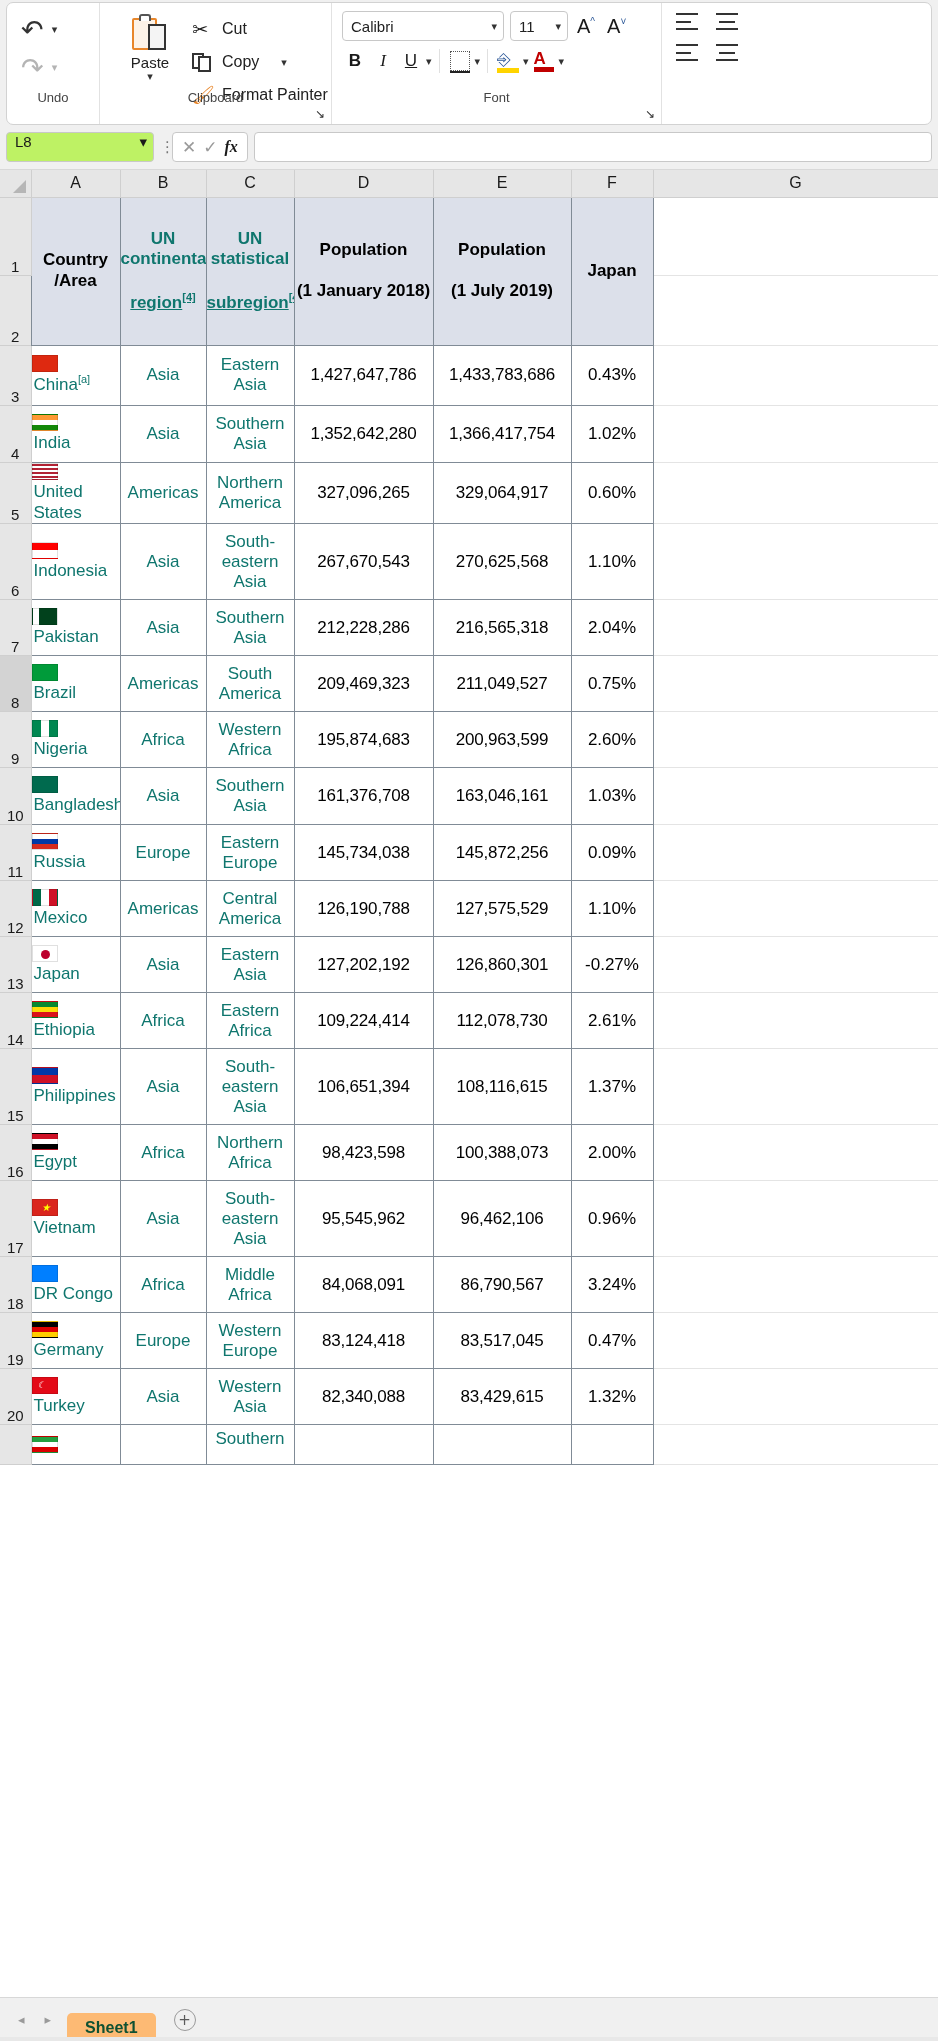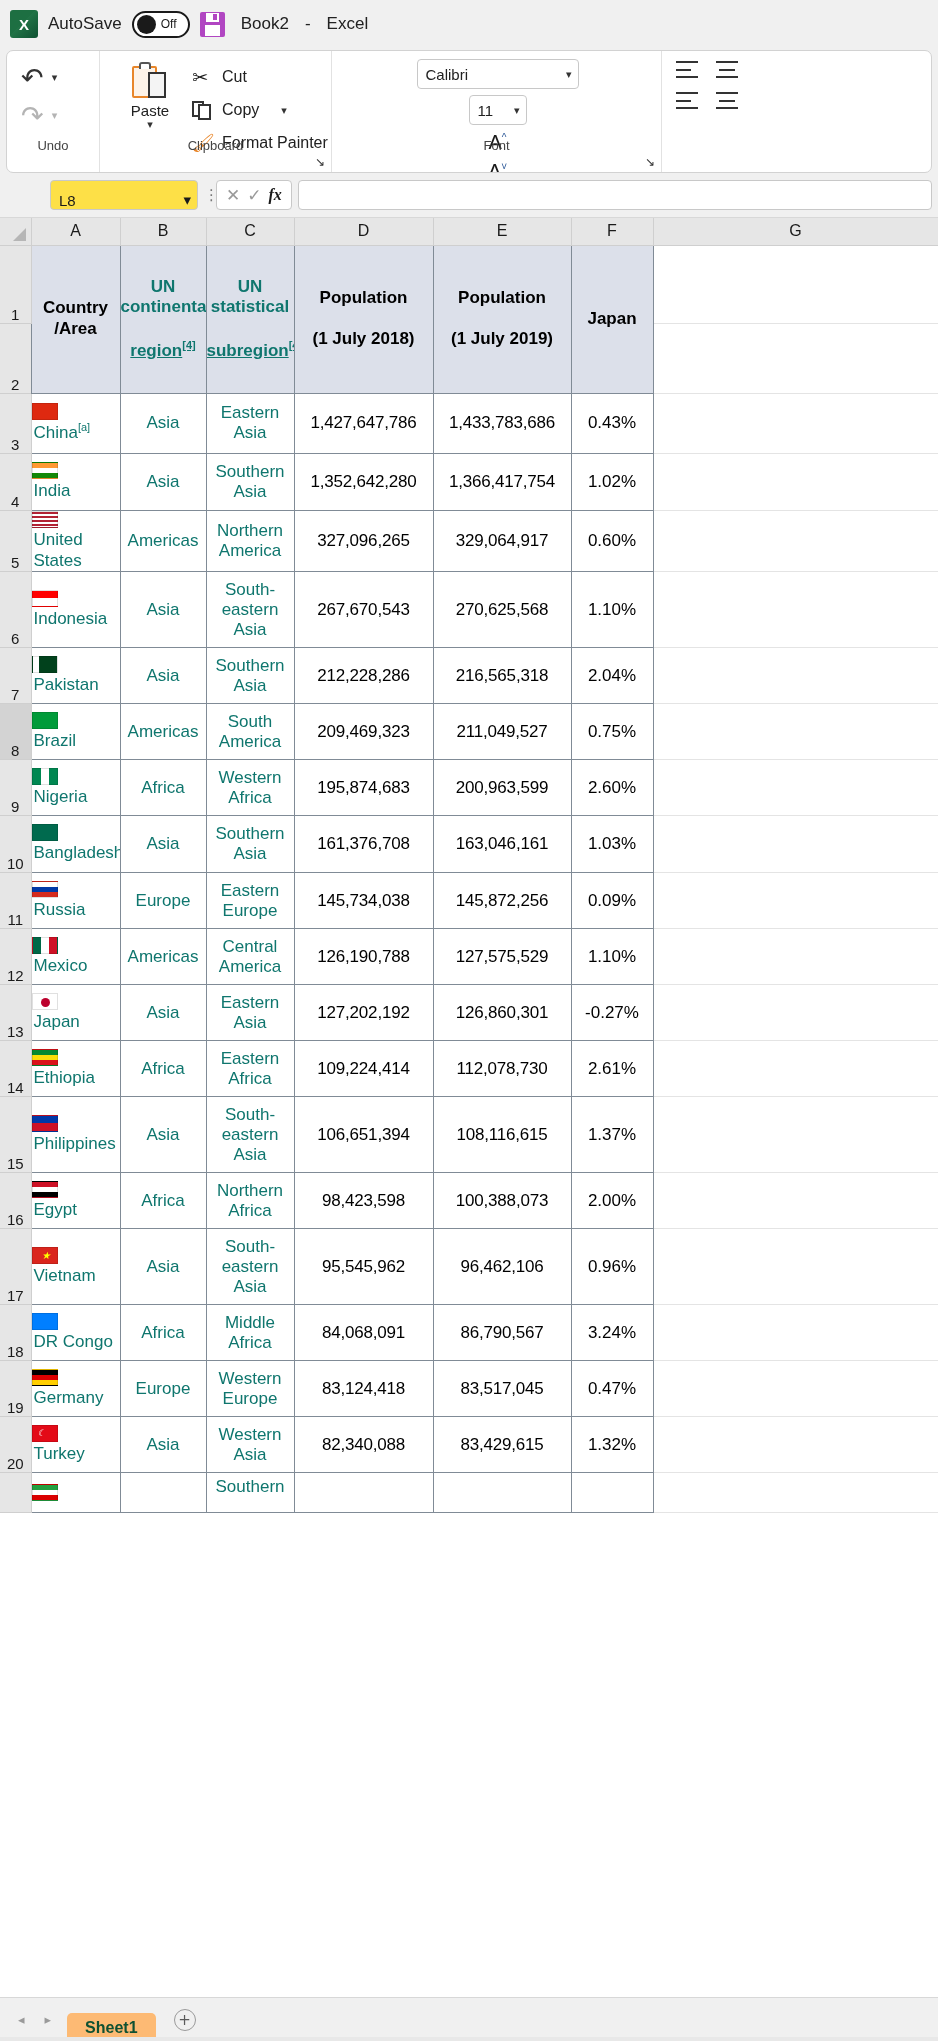--- a/index.html
+++ b/index.html
@@ -196,21 +196,21 @@
   .clip-item { display:flex; align-items:center; gap:8px; height:30px; font-size:16px; color:#212121;}
   .ico-sq { width:22px; height:22px; position:relative; flex:0 0 auto;}
   .scissors { font-size:19px; color:#1a1a1a; line-height:22px; font-family:"DejaVu Sans",sans-serif;}
   .copy-ico .c1 { position:absolute; left:0; top:2px; width:12px; height:16px; border:2px solid #333; background:#fff;}
   .copy-ico .c2 { position:absolute; left:6px; top:5px; width:13px; height:16px; border:2px solid #333; background:#fff;}
   .brush { font-size:18px; color:#e8862a; line-height:22px; font-family:"DejaVu Sans",sans-serif;}
 
   
   .g-font { width: 330px; }
   .g-font .rgroup-content { flex-direction: column; padding: 2px 8px 0 10px; gap:6px;}
-  .font-row1 { display:flex; align-items:center; gap:6px;flex-direction:column; }
+  .font-row1 { display:flex; align-items:center; gap:6px; }
   .sel-box {
     height: 30px;
     border: 1px solid #c8c8c8;
     border-radius: 4px;
     background: #fff;
     display: flex;
     align-items: center;
     justify-content: space-between;
     padding: 0 6px 0 8px;
     font-size: 15px;
@@ -254,26 +254,25 @@
     background: #f0f0f0;
     display: flex;
     align-items: center;
     padding: 0 6px;
     gap: 6px;
   }
   .namebox {
     width: 148px; height: 30px;
     border: 1px solid #c8c8c8;
     border-radius: 4px;
-    background: #fde047;
-    display:flex; align-items:flex-end; justify-content:space-between;
+    background: #bef264;
+    display:flex; align-items:flex-start; justify-content:space-between;
     padding: 0 6px 0 8px;
     font-size: 15px;
     color: #1a1a1a;
-    margin-left: 44px;
   }
   .dots { font-size:15px; color:#777; letter-spacing:0; width:6px; text-align:center; font-family:"DejaVu Sans",sans-serif;}
   .fx-group {
     height:30px;
     border:1px solid #c8c8c8;
     border-radius:4px;
     background:#fff;
     display:flex; align-items:center; gap:7px;
     padding: 0 9px;
   }
@@ -427,37 +426,20 @@
   }
   .statusline {
     position:absolute; left:0; right:0; bottom:0; height:4px; background:#e8e8e8;
   }
 </style>
 </head>
 <body>
 
 <div id="app">
 
-  <div class="titlebar">
-    <div class="excel-logo"></div>
-    <span class="autosave-label">AutoSave</span>
-    <div class="toggle">
-      <div class="knob"></div>
-      <span class="tlabel">Off</span>
-    </div>
-    <div class="save-icon">
-      <div class="body"></div>
-        <div class="top"></div>
-        <div class="slot"></div>
-        <div class="bot"></div>
-    </div>
-    <span class="doc-title">Book2</span>
-    <span class="doc-title">-</span>
-    <span class="doc-title">Excel</span>
-  </div>
 
 
   <div class="ribbon">
 
     <div class="rgroup g-undo">
       <div class="rgroup-content">
         <div class="undo-row">
           <span class="arrow-ico">↶</span>
           <span class="chev">▾</span>
         </div>
@@ -622,21 +604,21 @@
           <span class="lnk">continental</span><br><br>
           <span class="lnkb">region</span><span class="sup lnkb">[4]</span>
         </td>
         <td class="cell tb hdrcell" rowspan="2">
           <span class="lnk">UN</span><br>
           <span class="lnk">statistical</span><br><br>
           <span class="lnkb">subregion</span><span class="sup lnkb">[4]</span>
         </td>
         <td class="cell tb hdrcell" rowspan="2">
           <span>Population</span><br><br>
-          <span>(1 July 2018)</span>
+          <span>(1 January 2018)</span>
         </td>
         <td class="cell tb hdrcell" rowspan="2">
           <span>Population</span><br><br>
           <span>(1 July 2019)</span>
         </td>
         <td class="cell tb hdrcell" rowspan="2">
           <span>Japan</span>
         </td>
         <td class="cell"></td>
       </tr>

